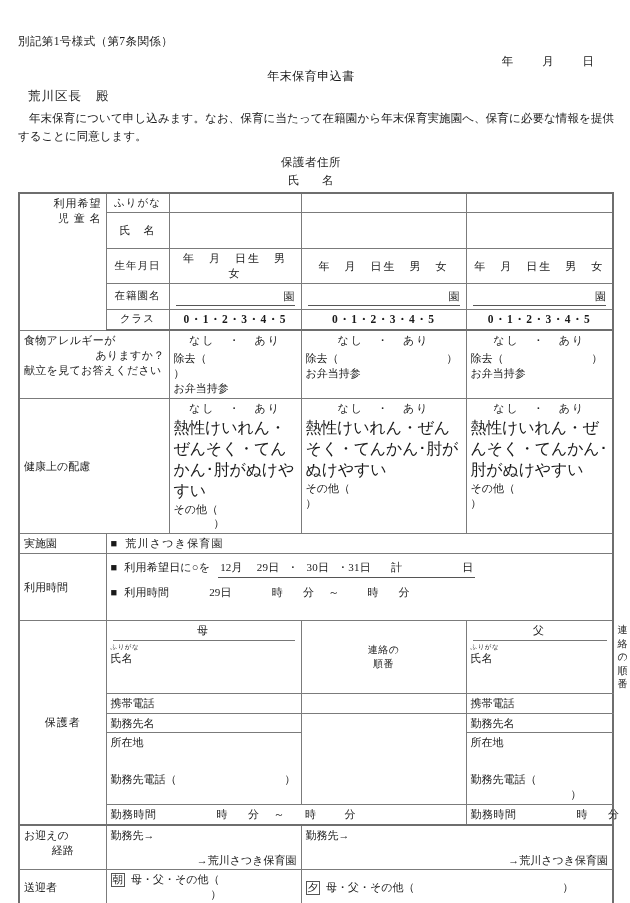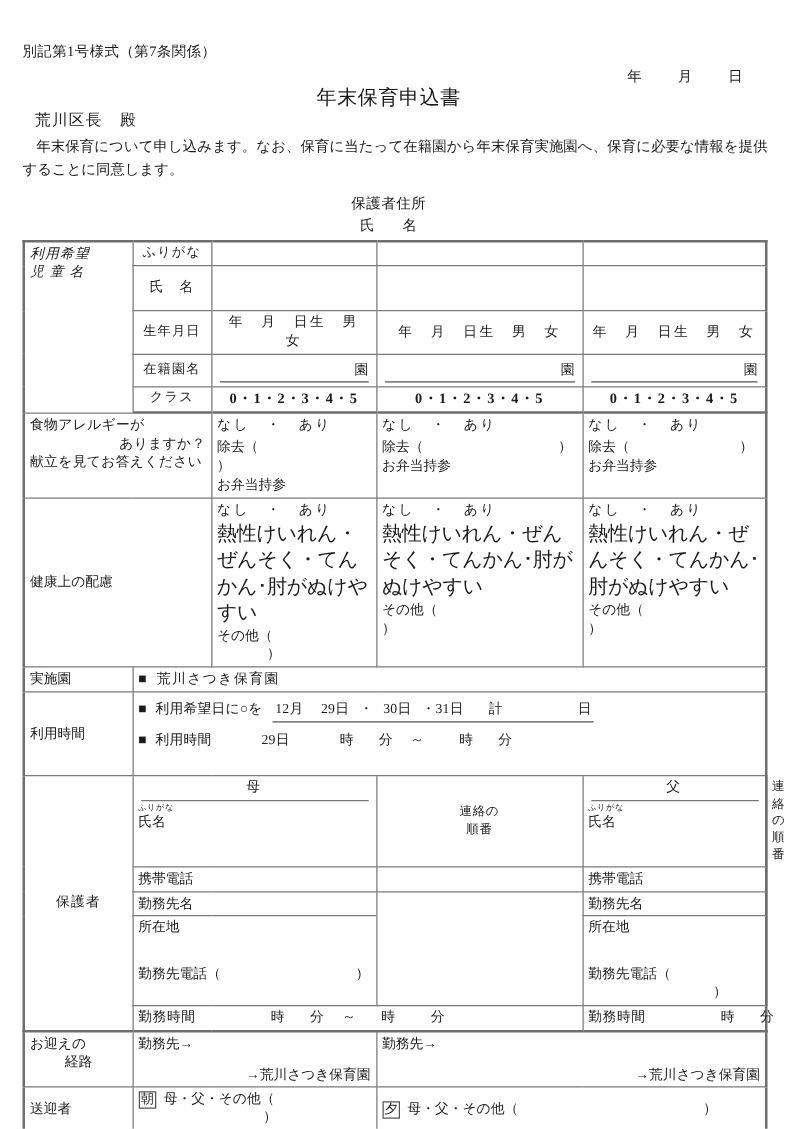--- a/index.html
+++ b/index.html
@@ -40,21 +40,21 @@
     right: 28px; top: 54px;
     font-size: 11.5px;
     white-space: nowrap;
   }
   .date-line span { margin-left: 26px; }
   .date-line span:first-child { margin-left: 0; }
   .doc-title {
     position: absolute;
     left: 0; right: 0; top: 68px;
     text-align: center;
-    font-size: 16px;
+    font-size: 12px;
     letter-spacing: .5px;
   }
   .addressee {
     position: absolute;
     left: 28px; top: 88px;
     font-size: 12.5px;
     letter-spacing: 1px;
   }
   .addressee .honor { margin-left: 14px; }
   .intro {
@@ -105,38 +105,37 @@
 
   .lbl {
     text-align: center;
     letter-spacing: 1px;
     white-space: nowrap;
   }
   .lbl-sm { font-size: 10.5px; }
 
   
   .rowlabel-child {
-    text-align: left;
+    text-align: right;
     vertical-align: middle;
     letter-spacing: 1px;
     line-height: 1.8;
-    font-style: italic;
   }
   .dob { letter-spacing: 2px; }
   .classline { letter-spacing: 1px; font-weight: bold; font-size: 11.5px; }
   .en-underline {
     display: block;
     border-bottom: 1px solid #555;
     text-align: right;
     padding-bottom: 1px;
     margin: 3px 2px 1px 2px;
   }
 
   
-  .alg-l1 { text-align: left; letter-spacing: 2px; margin-bottom: 3px; }
+  .alg-l1 { text-align: center; letter-spacing: 2px; margin-bottom: 3px; }
   .alg-l2, .alg-l3 { text-align: left; }
   .label-3line { line-height: 1.55; letter-spacing: .3px; }
   .label-3line .ln2 { display: block; text-align: right; }
   .hk-list { font-size: 16px; line-height: 1.3; letter-spacing: -.2px; }
 
   
   .cb { margin-right: 7px; }
   .row-impl { letter-spacing: 1.2px; }
   .use-l1 { white-space: nowrap; letter-spacing: .2px; }
   .u-line {

